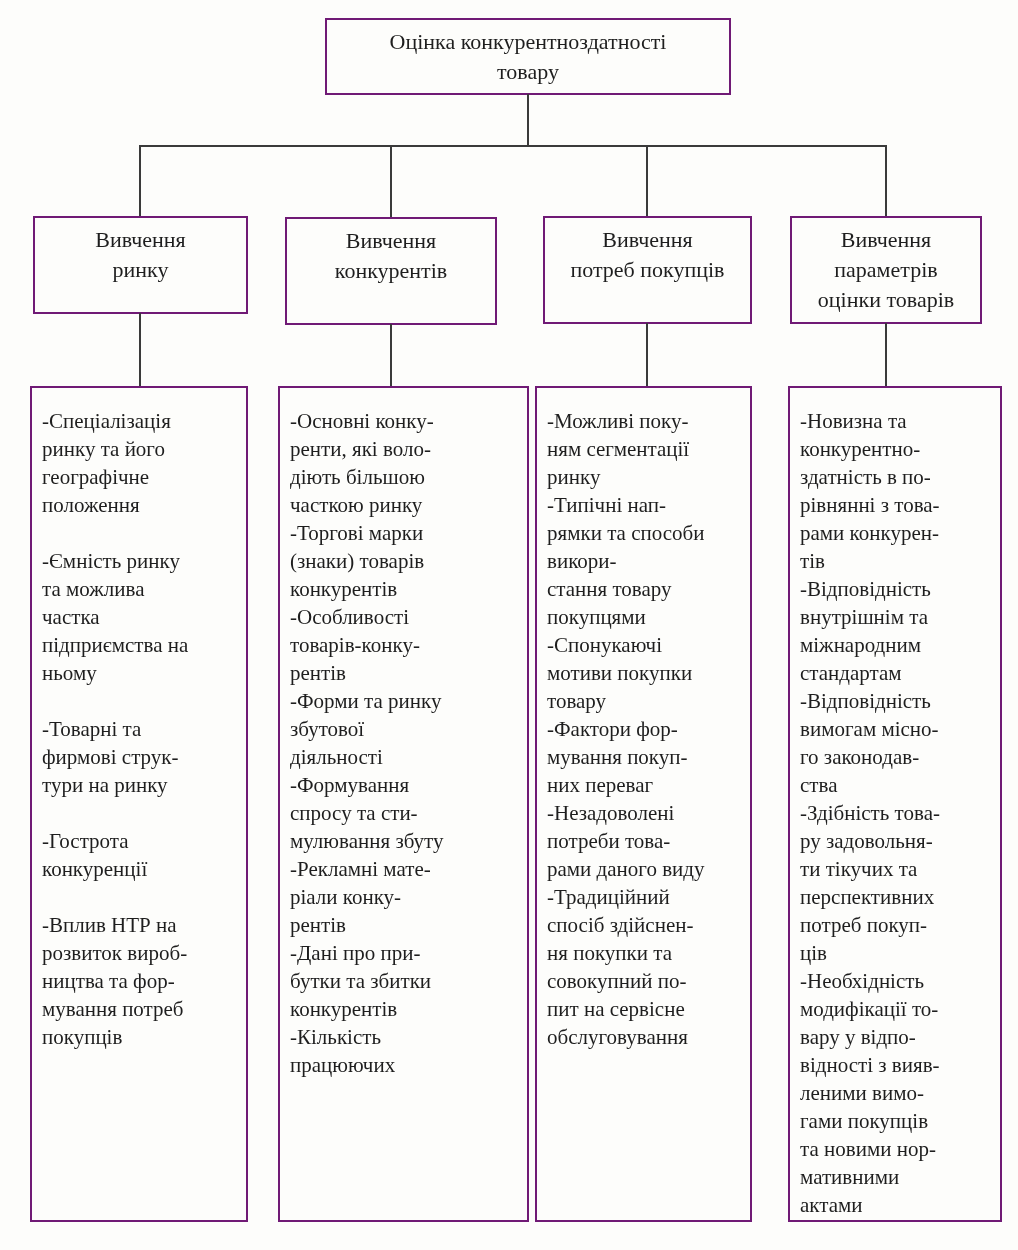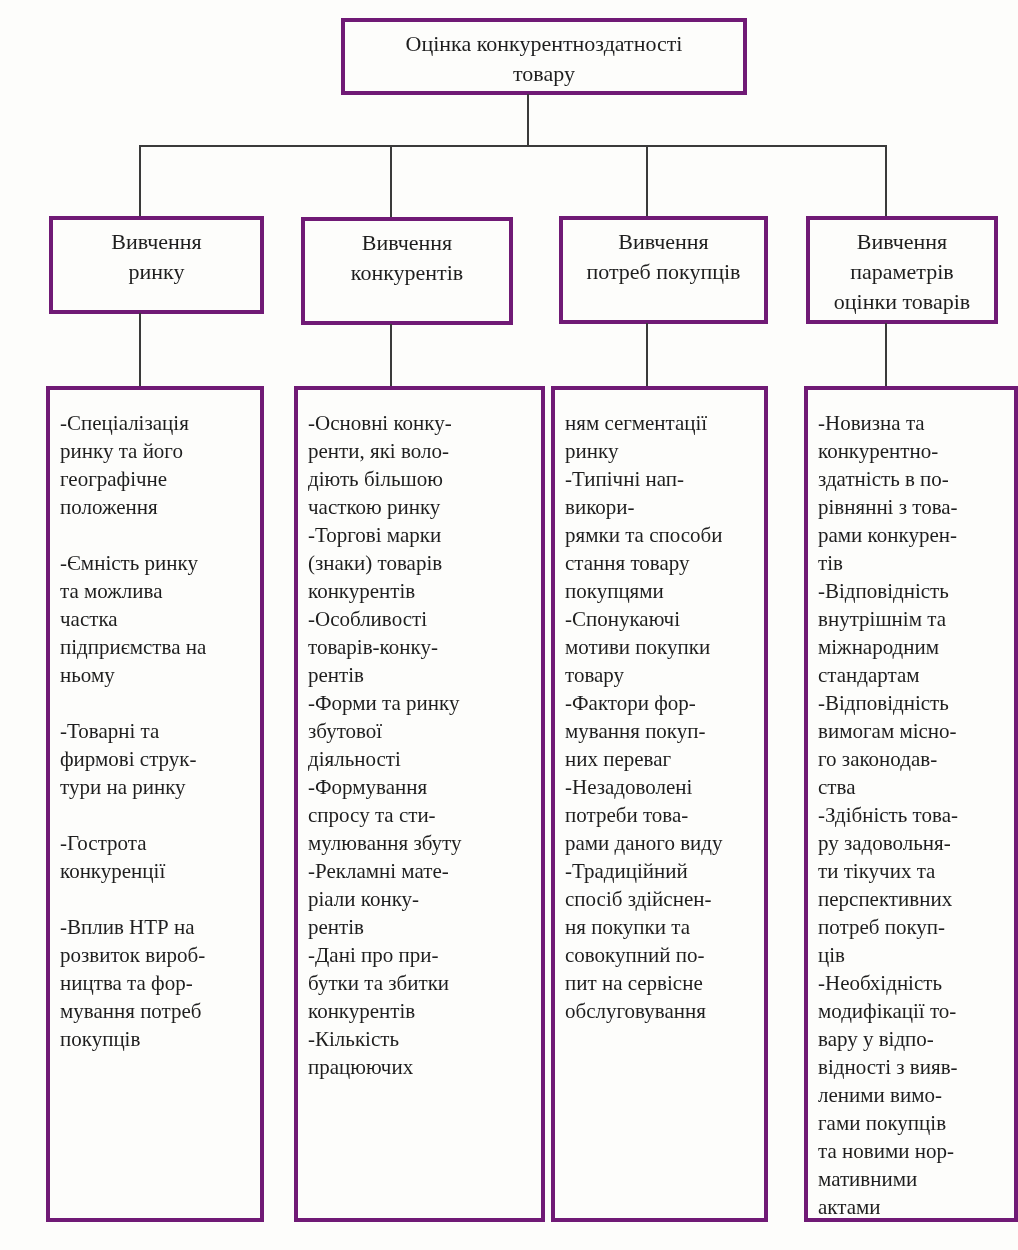--- a/index.html
+++ b/index.html
@@ -12,24 +12,23 @@
     width: 1018px;
     height: 1250px;
     margin: 0 auto;
     background: #fdfdfb;
     font-family: "Liberation Serif", "DejaVu Serif", serif;
     color: #1e1e1e;
     overflow: hidden;
   }
   .box {
     position: absolute;
-    border: 4px solid #701a75;
+    border: 2px solid #701a75;
     background: #fdfdfb;
     box-sizing: border-box;
-    margin-left: 16px;
   }
   .root-box {
     left: 325px; top: 18px; width: 406px; height: 77px;
     text-align: center;
     font-size: 22px;
     line-height: 30px;
     padding-top: 7px;
   }
   .branch-box {
     text-align: center;
@@ -165,25 +164,26 @@
       <div class="dline">ріали конку-</div>
       <div class="dline">рентів</div>
       <div class="dline">-Дані про при-</div>
       <div class="dline">бутки та збитки</div>
       <div class="dline">конкурентів</div>
       <div class="dline">-Кількість</div>
       <div class="dline">працюючих</div>
     </div>
   <div class="box detail-box d3">
 
+  <div class="dline">-Можливі поку-</div>
       <div class="dline">ням сегментації</div>
       <div class="dline">ринку</div>
       <div class="dline">-Типічні нап-</div>
+      <div class="dline">рямки та способи</div>
       <div class="dline">викори-</div>
-      <div class="dline">рямки та способи</div>
       <div class="dline">стання товару</div>
       <div class="dline">покупцями</div>
       <div class="dline">-Спонукаючі</div>
       <div class="dline">мотиви покупки</div>
       <div class="dline">товару</div>
       <div class="dline">-Фактори фор-</div>
       <div class="dline">мування покуп-</div>
       <div class="dline">них переваг</div>
       <div class="dline">-Незадоволені</div>
       <div class="dline">потреби това-</div>

